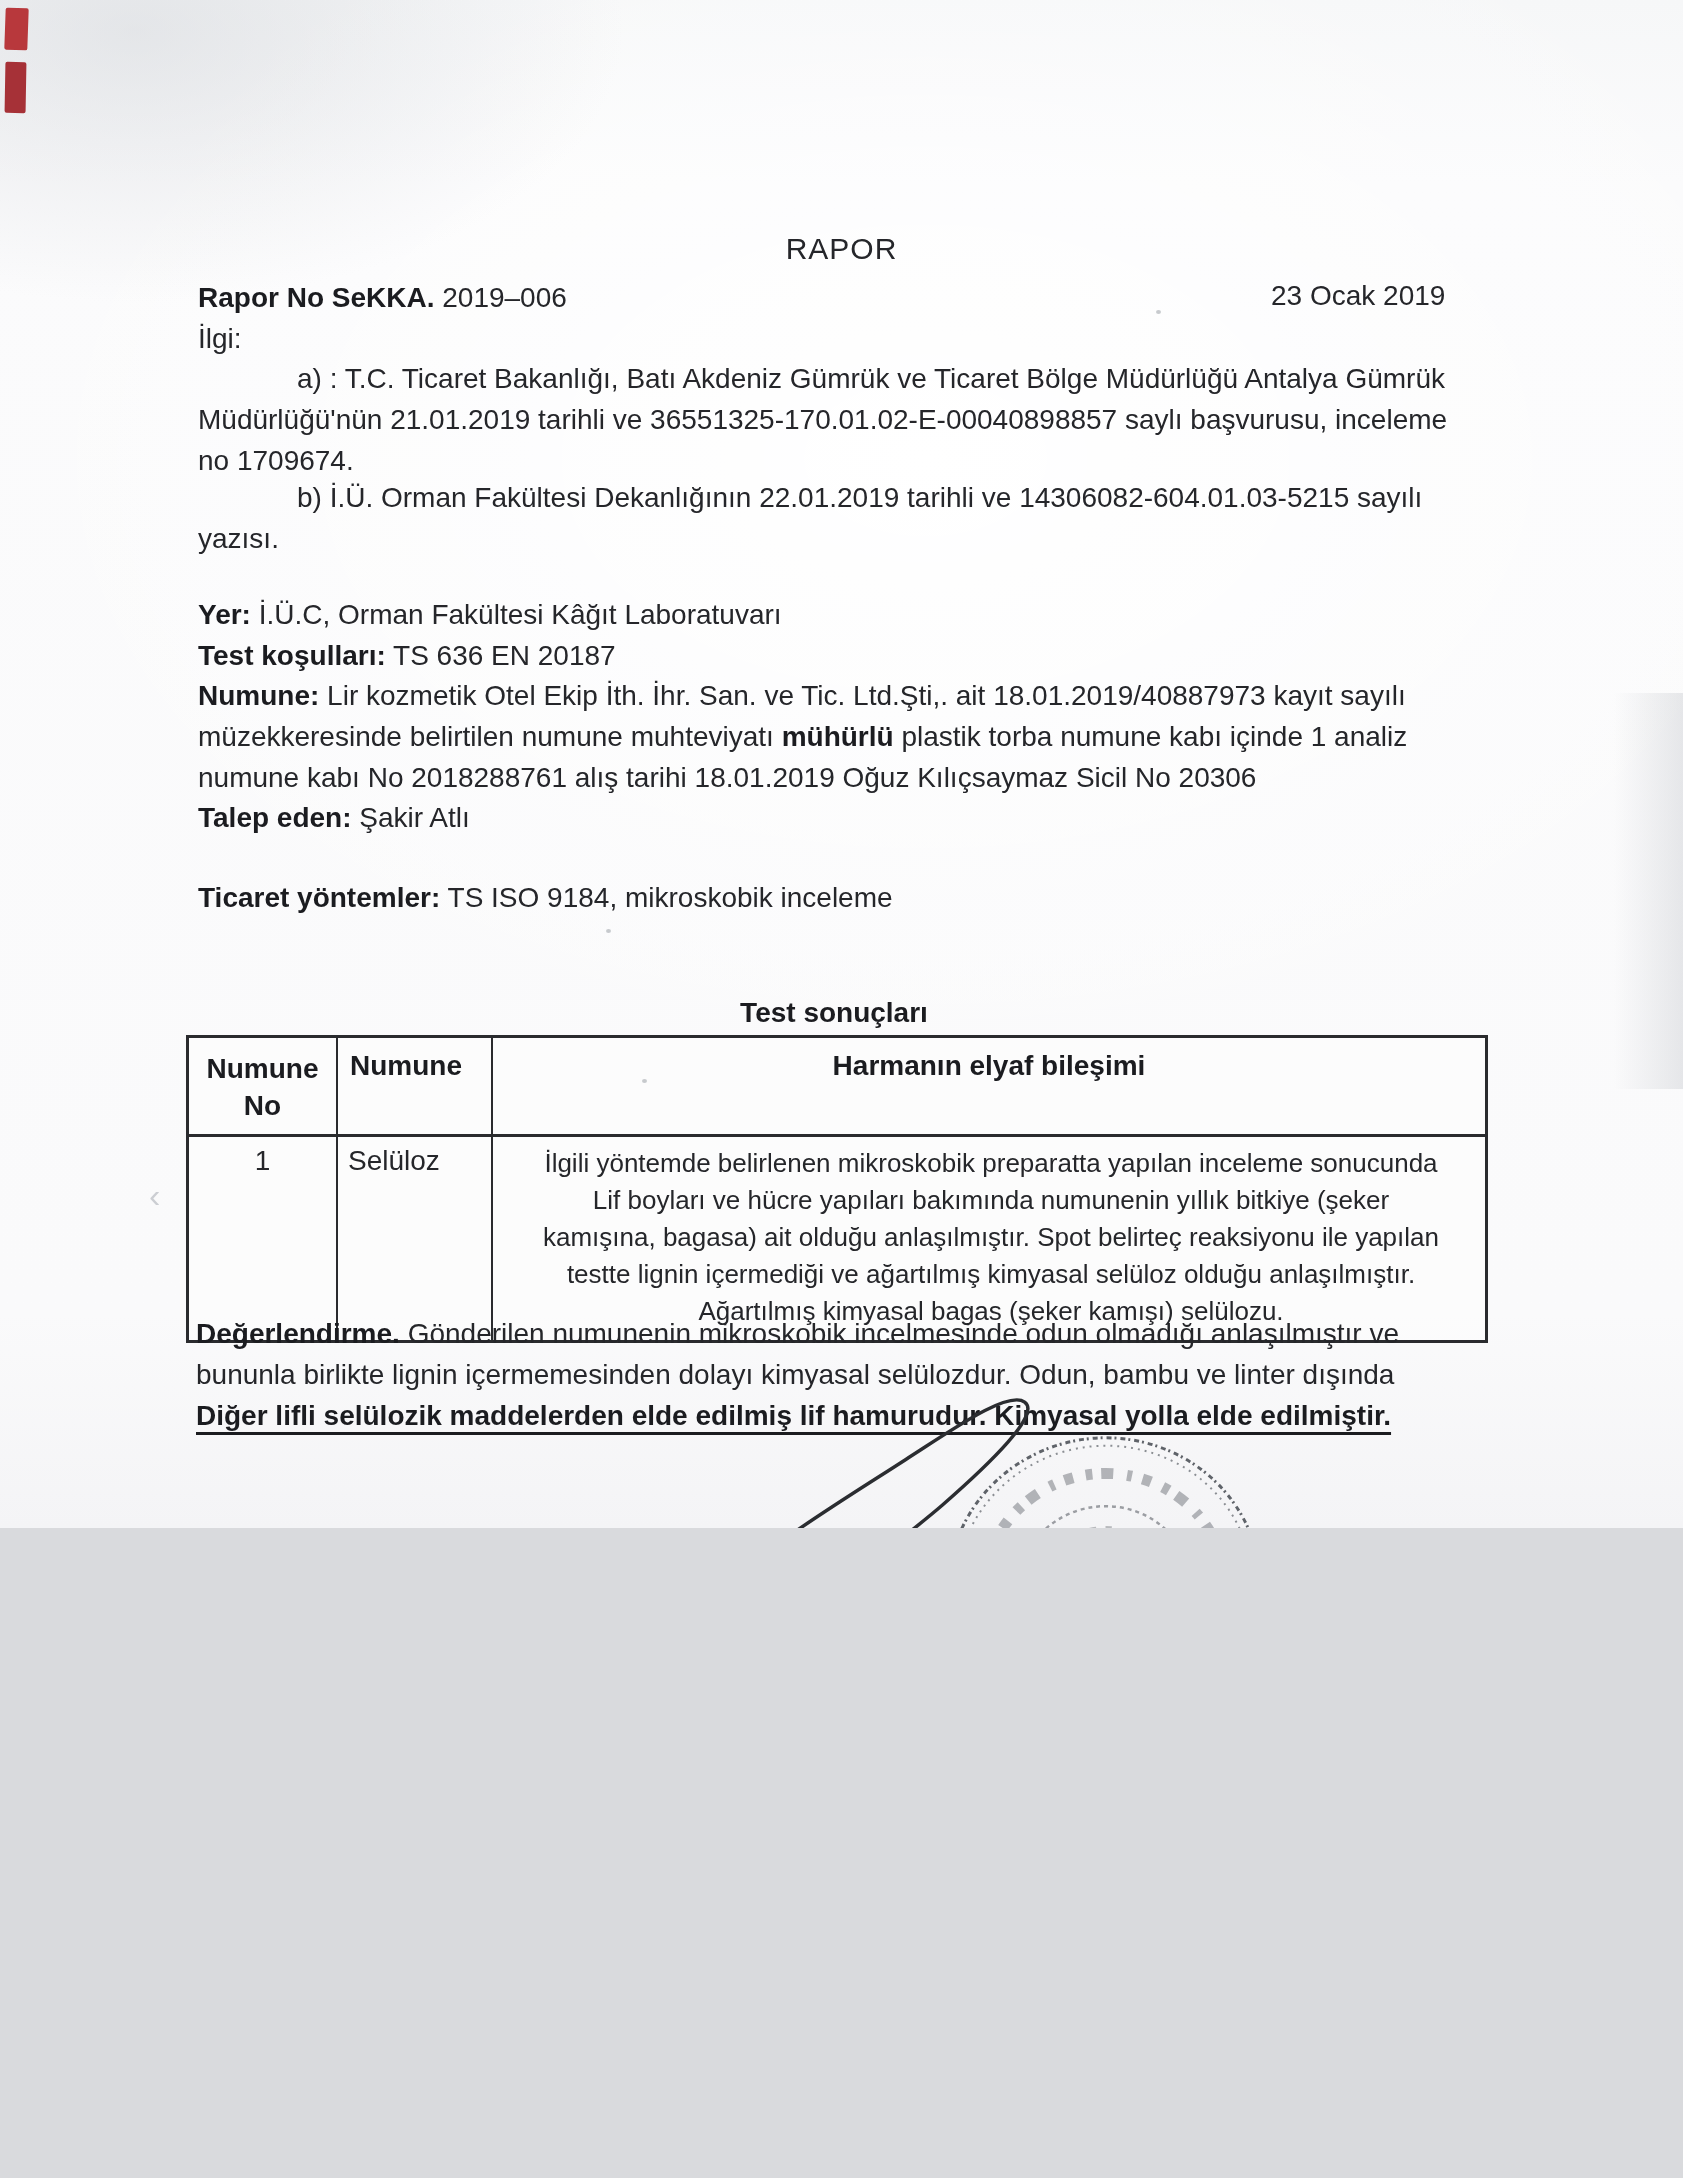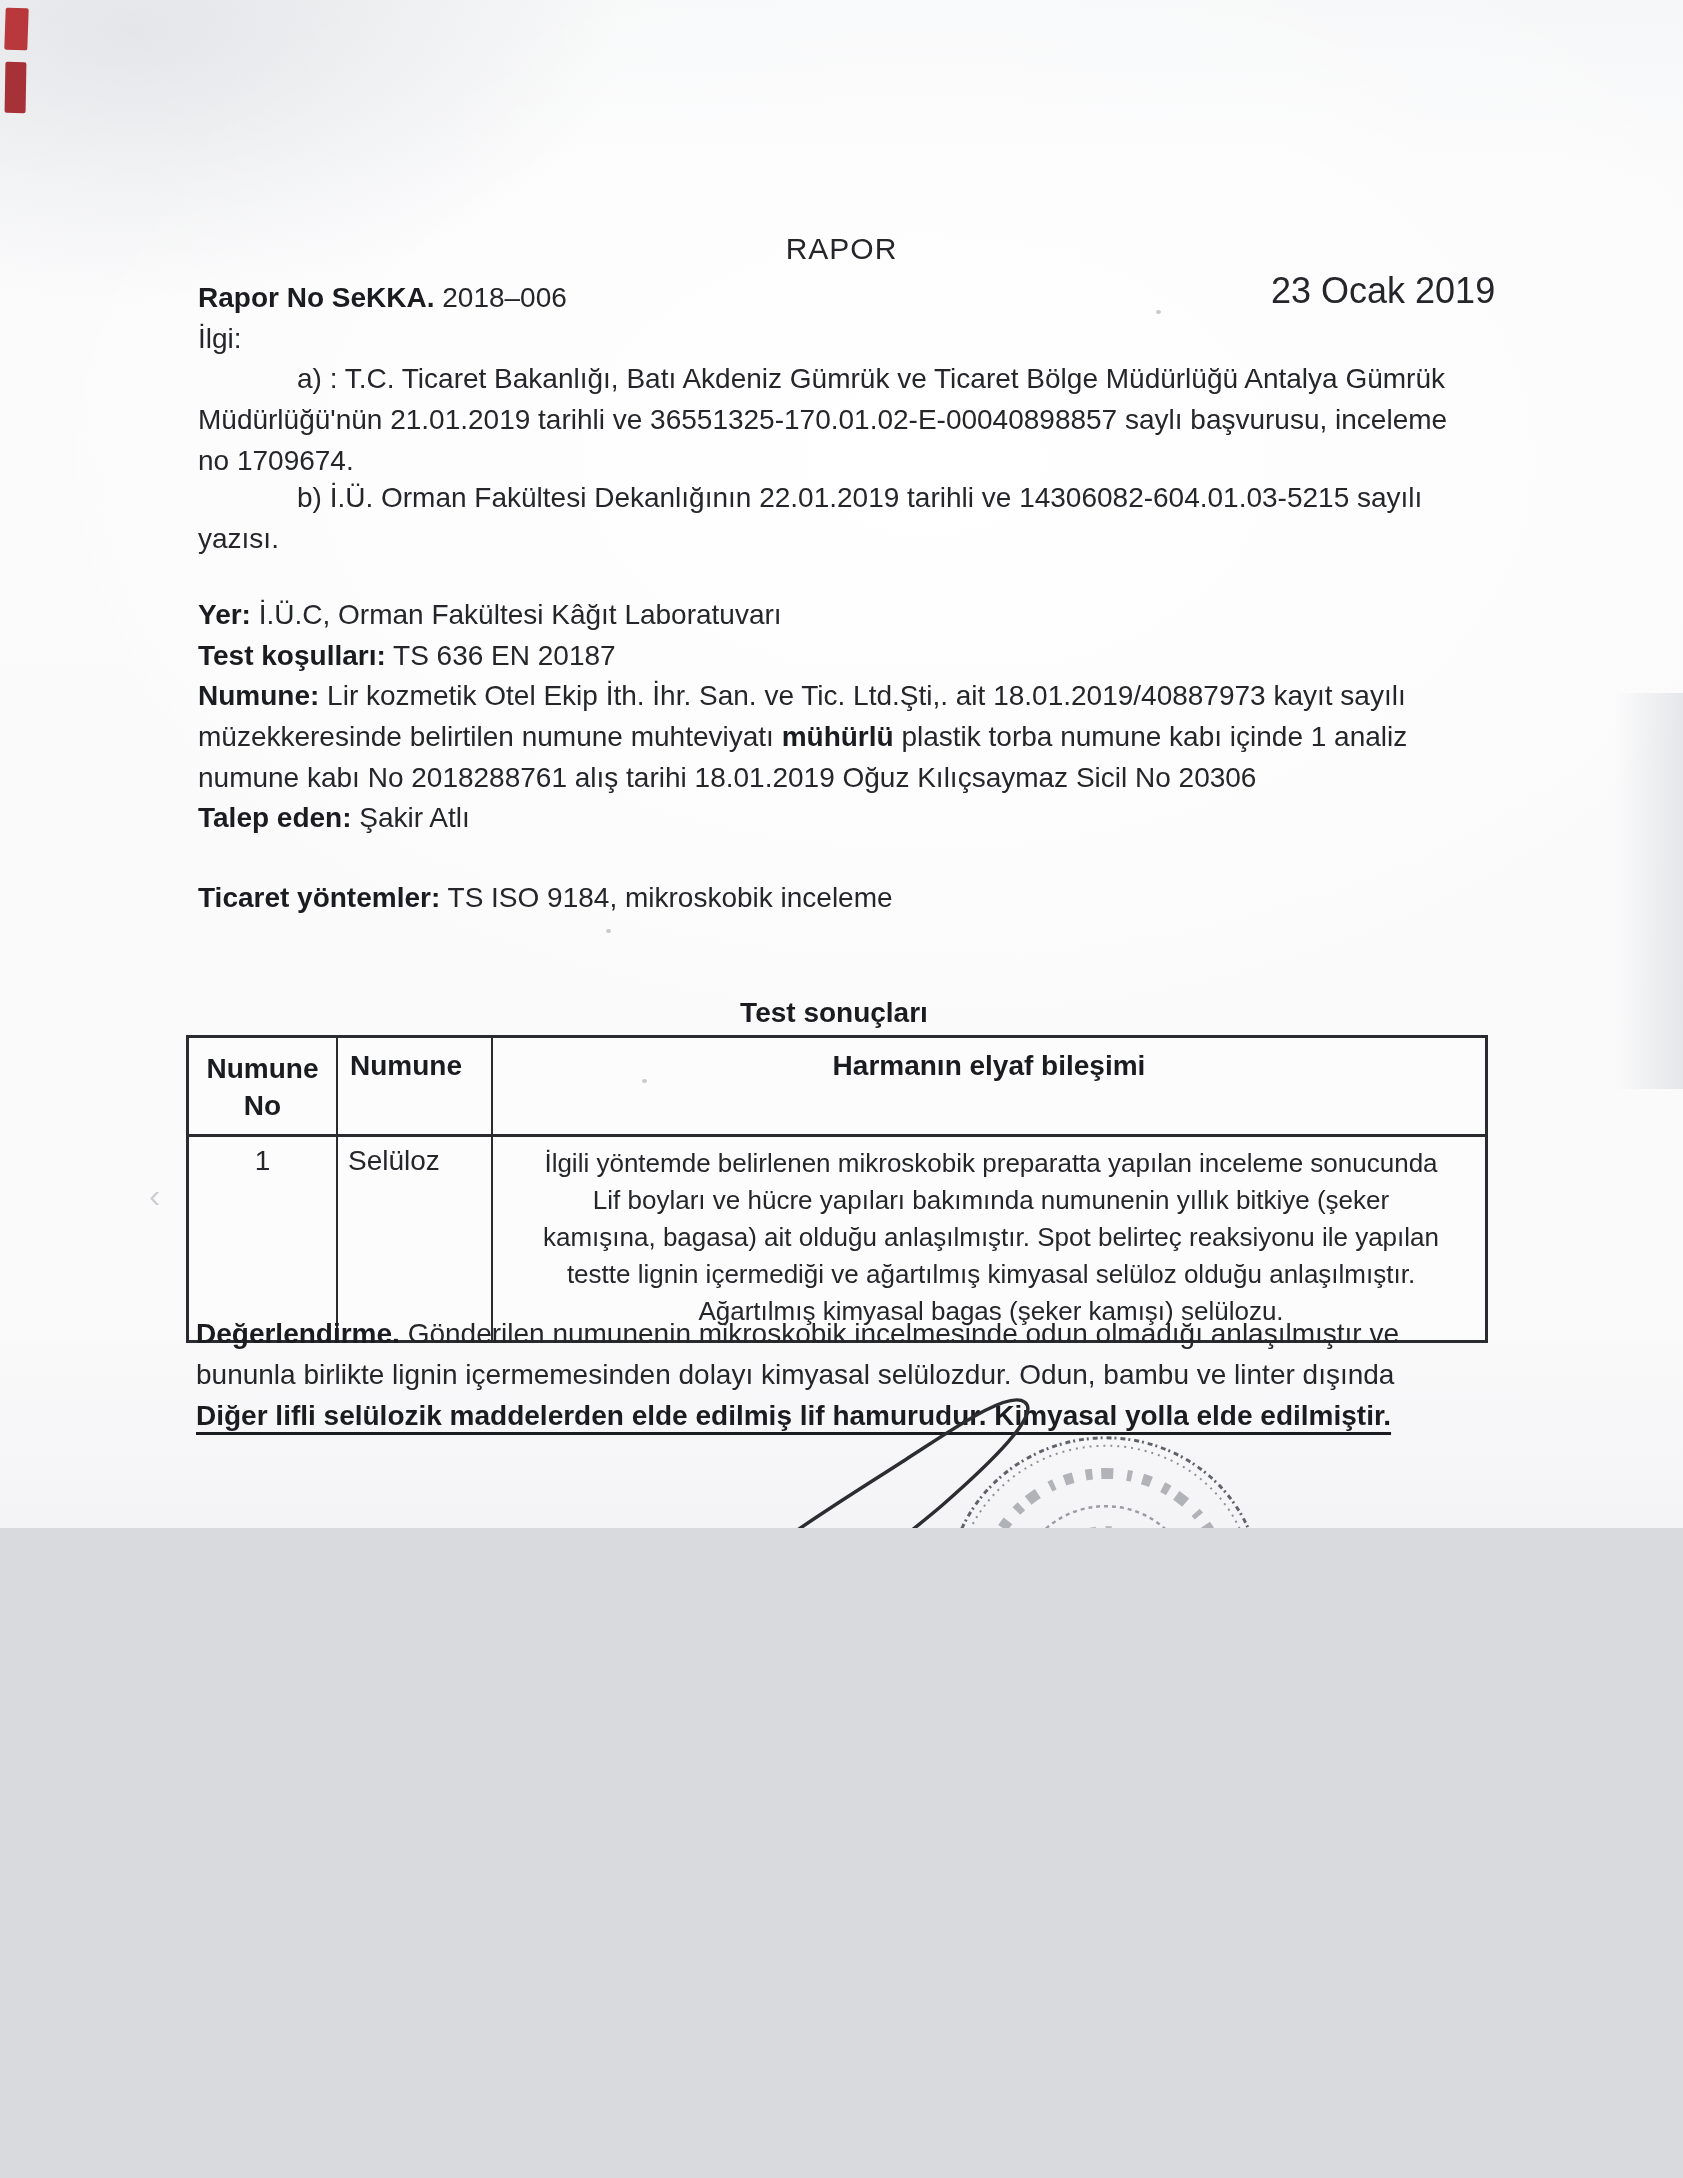--- a/index.html
+++ b/index.html
@@ -15,21 +15,21 @@
     color:#25262a;
     font-family:"Liberation Sans","DejaVu Sans",sans-serif;
     font-size:28px;
   }
   .abs{position:absolute;}
   .line{white-space:nowrap;line-height:41px;}
   .b{font-weight:700;color:#1b1c20;}
   .indent{text-indent:99px;}
   .center{text-align:center;}
   .title{left:0;top:232px;width:1683px;text-align:center;font-size:30px;letter-spacing:1px;}
-  .date{left:1271px;top:270px;font-size:36px;}
+  .date{left:1271px;top:280px;font-size:28px;}
   .margin-left{left:198px;}
   .underl{text-decoration:underline;text-decoration-thickness:3px;text-underline-offset:7px;}
 
   
   .ttable{left:186px;top:1035px;width:1296px;border:3px solid #2a2b2e;background:rgba(255,255,255,0.35);}
   .trow{display:grid;grid-template-columns:149px 155px 1fr;}
   .thead{border-bottom:3px solid #2a2b2e;}
   .tc{padding-top:12px;padding-bottom:10px;}
   .c1,.c2{border-right:2px solid #2a2b2e;}
   .th{font-weight:700;color:#1b1c20;}
@@ -53,21 +53,21 @@
 </style>
 </head>
 <body>
 
 <div class="page">
 
   <div class="abs title">RAPOR</div>
   <div class="abs date">23 Ocak 2019</div>
 
   <div class="abs margin-left line" style="top:277px;">
-    <span class="b">Rapor No SeKKA.</span><span> 2018–006</span>
+    <span class="b">Rapor No SeKKA.</span><span> 2019–006</span>
   </div>
 
   <div class="abs margin-left line" style="top:318px;">
     <span>İlgi:</span>
   </div>
 
   <div class="abs margin-left" style="top:358px;">
     <div class="line indent">a) : T.C. Ticaret Bakanlığı, Batı Akdeniz Gümrük ve Ticaret Bölge Müdürlüğü Antalya Gümrük</div>
     <div class="line">Müdürlüğü'nün 21.01.2019 tarihli ve 36551325-170.01.02-E-00040898857 saylı başvurusu, inceleme</div>
     <div class="line">no 1709674.</div>

